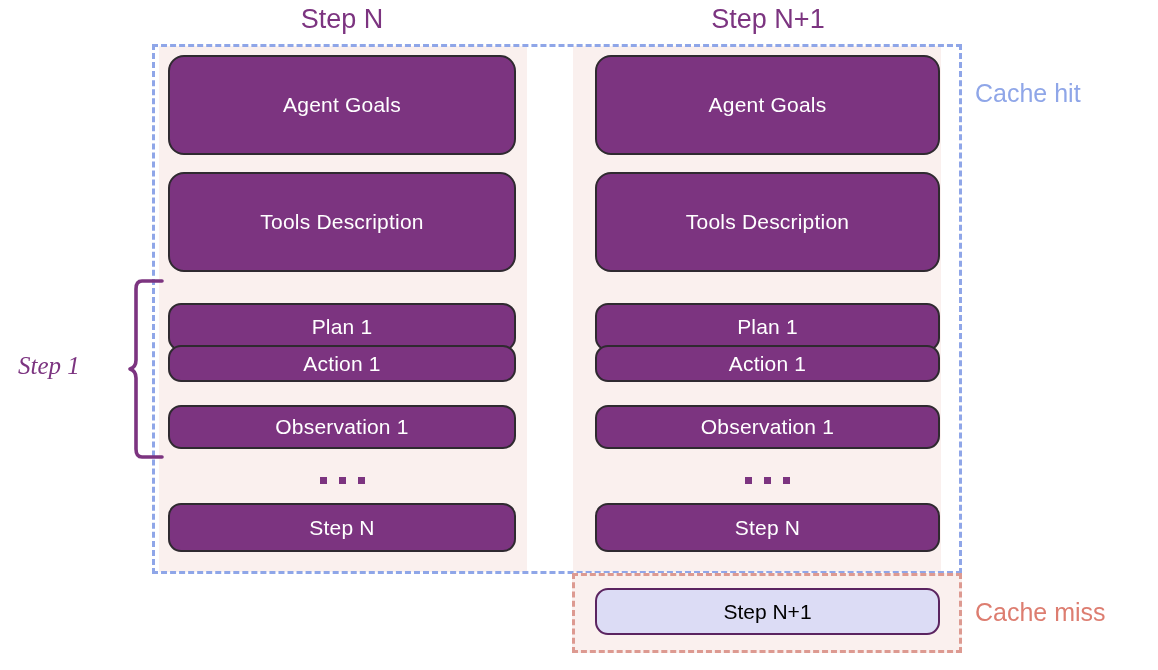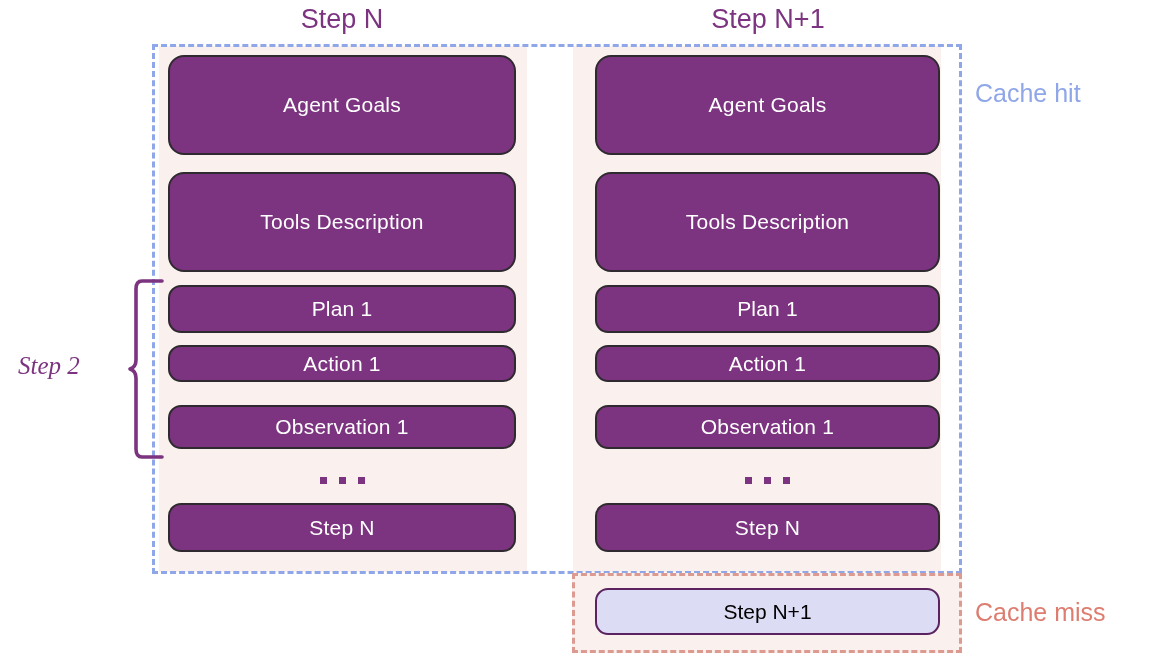--- a/index.html
+++ b/index.html
@@ -74,21 +74,21 @@
   }
   .block.tall { border-radius: 16px; }
 
   
   .cl { left: 168px; width: 348px; }
   
   .cr { left: 595px; width: 345px; }
 
   .r-goals { top: 55px;  height: 100px; }
   .r-tools { top: 172px; height: 100px; }
-  .r-plan  { top: 285px; height: 48px; }
+  .r-plan  { top: 303px; height: 48px; }
   .r-act   { top: 345px; height: 37px; }
   .r-obs   { top: 405px; height: 44px; }
   .r-stepn { top: 503px; height: 49px; }
 
   
   .ellipsis {
     position: absolute;
     top: 470px;
     height: 20px;
     display: flex;
@@ -204,15 +204,15 @@
 
   <div class="cache-miss-region"></div>
   <div class="step-next-block">Step N+1</div>
 
   <div class="cache-label cache-miss-label">Cache miss</div>
   <div class="cache-label cache-hit-label">Cache hit</div>
 
   <svg class="brace-svg" viewBox="0 0 36 182">
     <path d="M34 3 L14 3 Q8 3 8 11 L8 82 Q8 89 2 91 Q8 93 8 100 L8 171 Q8 179 14 179 L34 179" fill="none" stroke="#7c3480" stroke-width="3.6" stroke-linecap="round" stroke-linejoin="round"></path>
   </svg>
-  <div class="step1-label">Step 2</div>
+  <div class="step1-label">Step 1</div>
 
 </div>
 
 </body></html>

